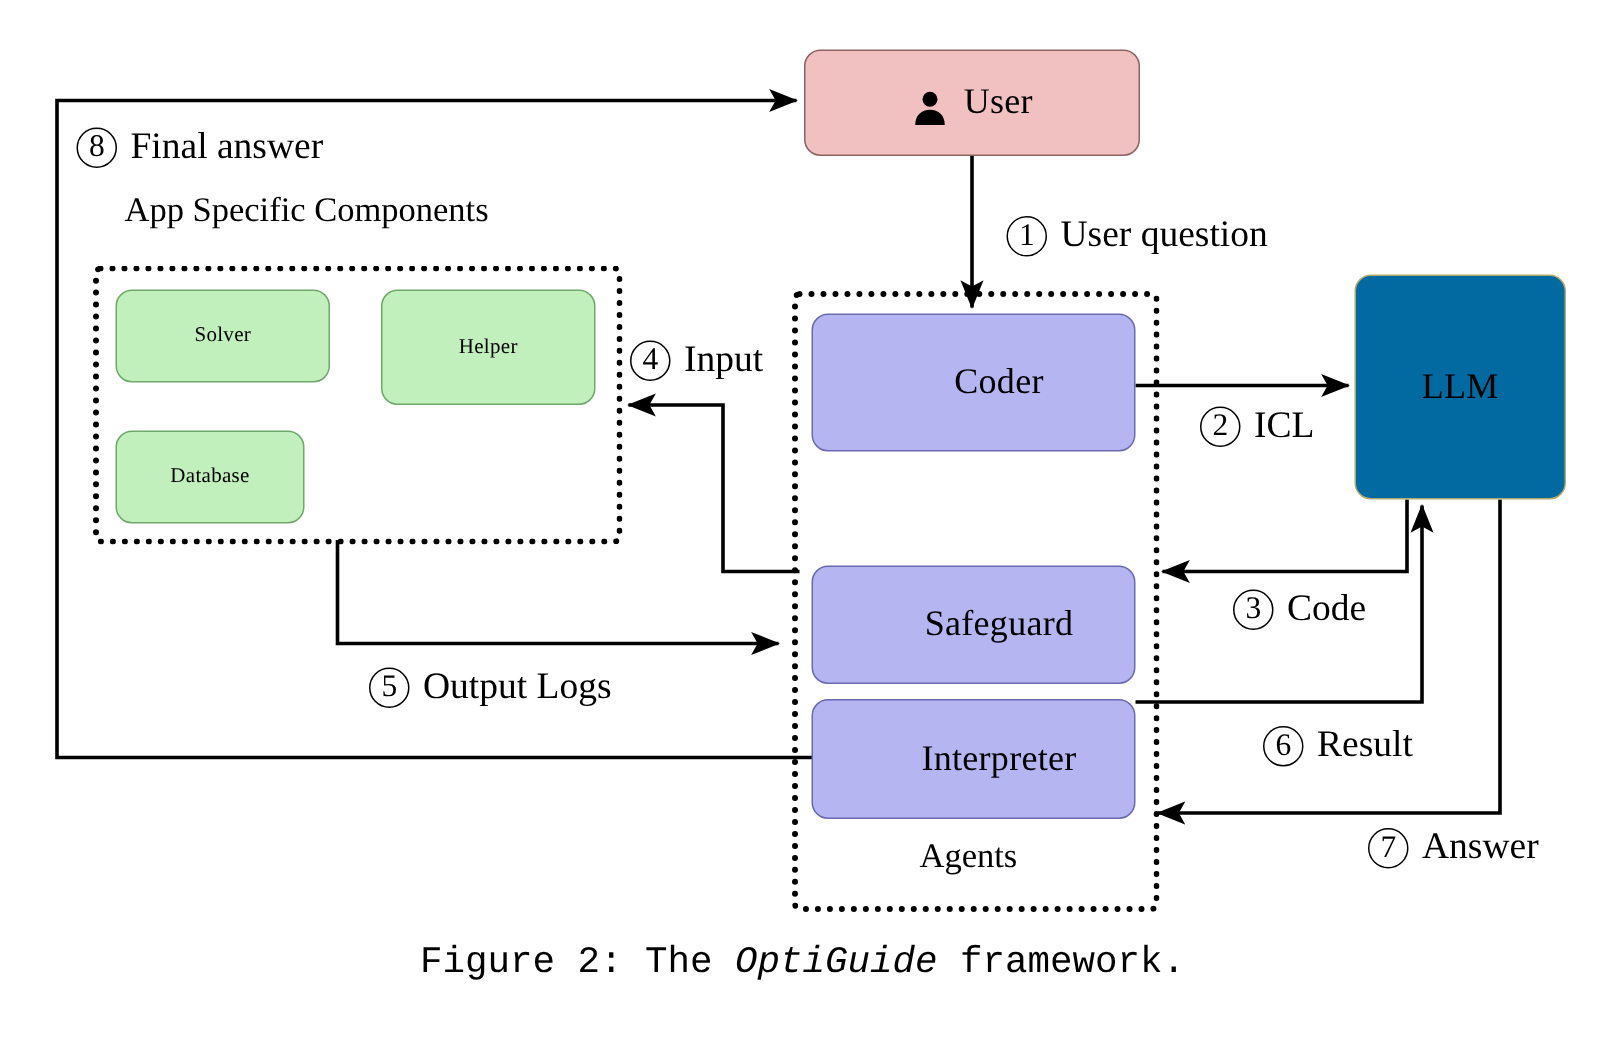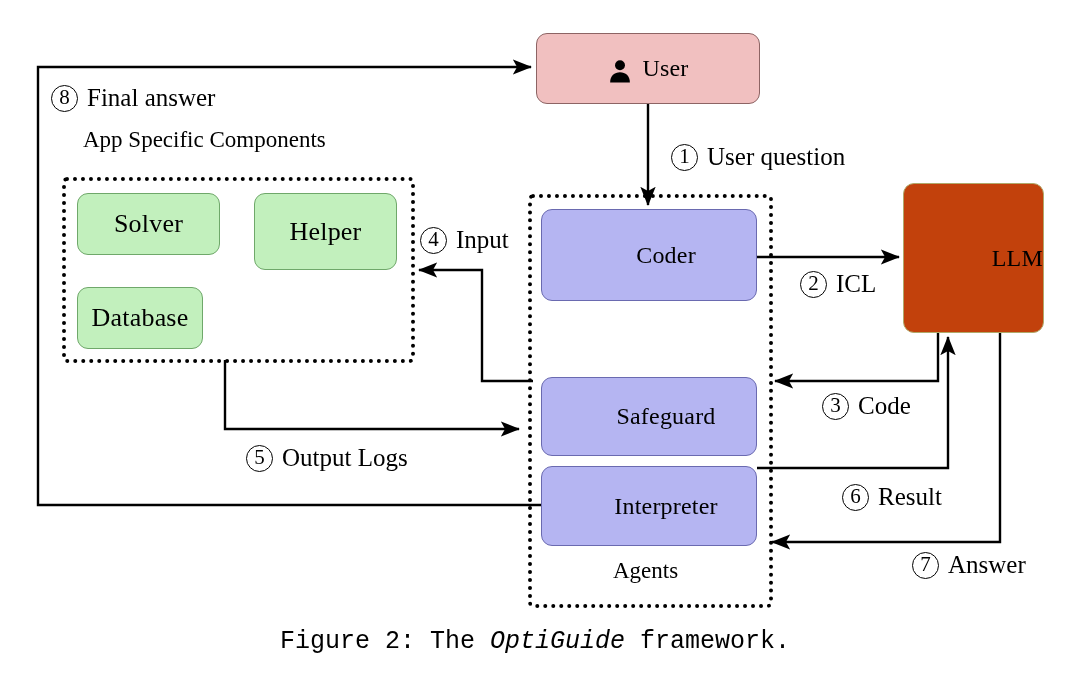--- a/index.html
+++ b/index.html
@@ -44,26 +44,25 @@
     border-color: #8d6464;
   }
   .node.agent {
     background: #b5b5f2;
     border-color: #6a6ab0;
     padding-left: 34px;
   }
   .node.comp {
     background: #c2f0bd;
     border-color: #6fa86a;
-    font-size: 26px;
+    font-size: 14px;
   }
   .node.llm {
-    background: #c2410c;
+    background: #0369a1;
     border-color: #b0a96a;
-    justify-content: flex-end;
   }
   .dashbox {
     position: absolute;
     box-sizing: border-box;
     border: 4px dotted #000000;
     border-radius: 5px;
     z-index: 1;
   }
   .grouplabel {
     position: absolute;
@@ -109,21 +108,21 @@
   .usericon {
     display: inline-block;
     width: 26px;
     height: 26px;
     margin-right: 9px;
     position: relative;
     top: 3px;
   }
   .node.user .inner {
     display: flex;
-    align-items: flex-start;
+    align-items: flex-end;
     justify-content: center;
   }
 </style>
 </head>
 <body>
 
 <div id="stage">
 
   <svg id="wires" viewBox="0 0 1080 692">
     <defs>

